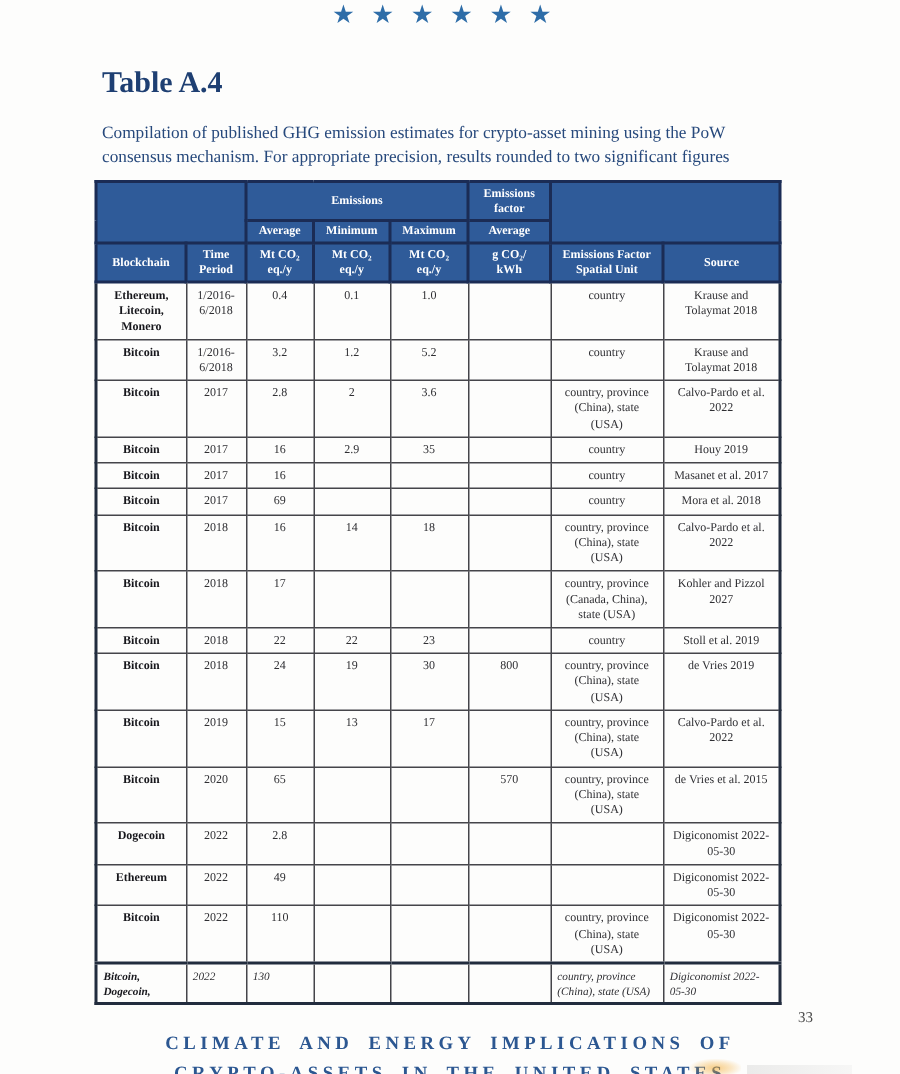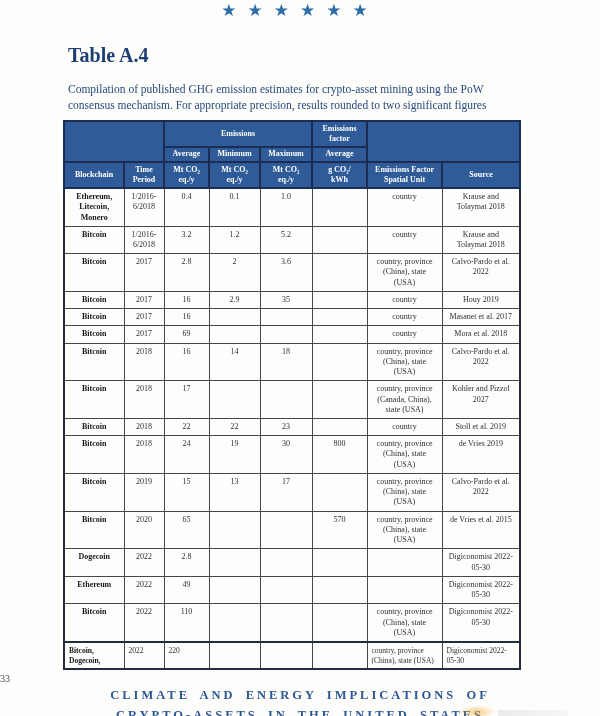--- a/index.html
+++ b/index.html
@@ -65,23 +65,24 @@
     font-size: 8px;
     color: #2f2f33;
     padding: 3px 2px;
     text-align: center;
     vertical-align: top;
     line-height: 1.28;
     white-space: pre-line;
     overflow: hidden;
   }
   tbody td.cell-blockchain { font-weight: bold; color: #17171c; }
-  tbody tr.row-left td { text-align: left; font-size: 7.5px; border-top: 2px solid #222c3e; padding-left: 4px; }
+  tbody tr.row-left td { text-align: left; font-size: 7.5px; border-top: 2px solid #222c3e; padding-left: 4px; font-style: italic; }
 
   .pagenum {
+    text-align: right;
     margin: 3px 58px 0 0;
     font-size: 10px;
     color: #4a4a4a;
   }
   .footer {
     margin-top: 2px;
     text-align: center;
     color: #2c5791;
     font-weight: bold;
     font-size: 12.5px;
@@ -340,21 +341,21 @@
           <td>country, province
 (China), state
 (USA)</td>
           <td>Digiconomist 2022-
 05-30</td>
         </tr>
         <tr class="row-left">
           <td class="cell-blockchain">Bitcoin,
 Dogecoin,</td>
           <td>2022</td>
-          <td>220</td>
+          <td>130</td>
           <td></td>
           <td></td>
           <td></td>
           <td>country, province
 (China), state (USA)</td>
           <td>Digiconomist 2022-
 05-30</td>
         </tr>
       </tbody>
   </table>

